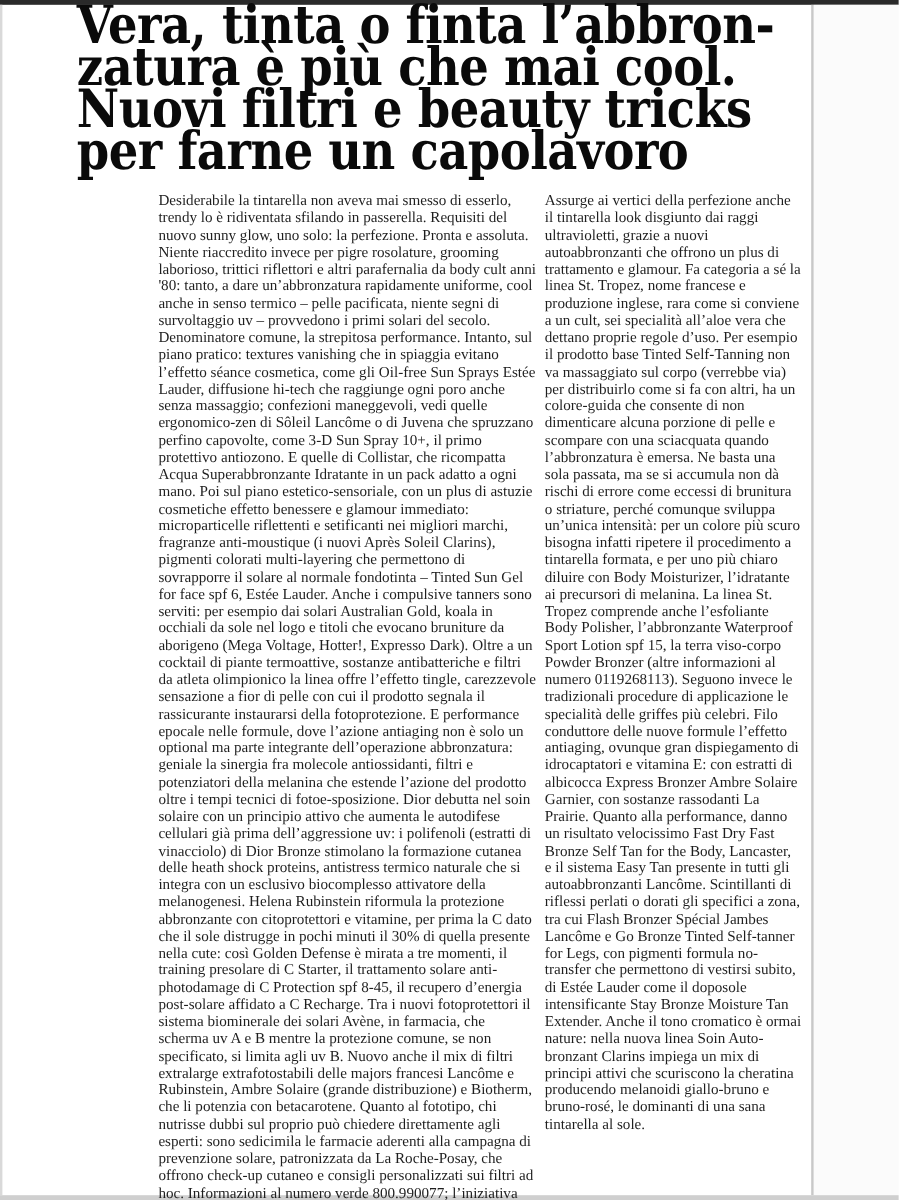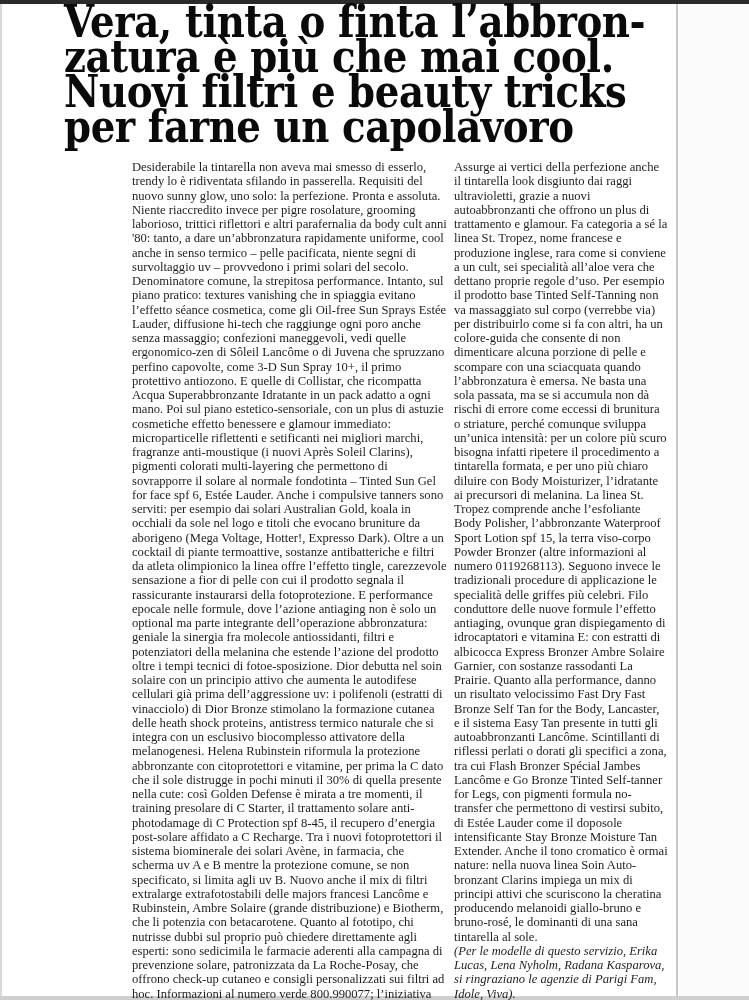--- a/index.html
+++ b/index.html
@@ -40,14 +40,13 @@
   <span>per farne un capolavoro</span>
 </h1>
 
 <div class="col col-left">
   <p>Desiderabile la tintarella non aveva mai smesso di esserlo, trendy lo è ridiventata sfilando in passerella. Requisiti del nuovo sunny glow, uno solo: la perfezione. Pronta e assoluta. Niente riaccredito invece per pigre rosolature, grooming laborioso, trittici riflettori e altri parafernalia da body cult anni '80: tanto, a dare un’abbronzatura rapidamente uniforme, cool anche in senso termico – pelle pacificata, niente segni di survoltaggio uv – provvedono i primi solari del secolo. Denominatore comune, la strepitosa performance. Intanto, sul piano pratico: textures vanishing che in spiaggia evitano l’effetto séance cosmetica, come gli Oil-free Sun Sprays Estée Lauder, diffusione hi-tech che raggiunge ogni poro anche senza massaggio; confezioni maneggevoli, vedi quelle ergonomico-zen di Sôleil Lancôme o di Juvena che spruzzano perfino capovolte, come 3-D Sun Spray 10+, il primo protettivo antiozono. E quelle di Collistar, che ricompatta Acqua Superabbronzante Idratante in un pack adatto a ogni mano. Poi sul piano estetico-sensoriale, con un plus di astuzie cosmetiche effetto benessere e glamour immediato: microparticelle riflettenti e setificanti nei migliori marchi, fragranze anti-moustique (i nuovi Après Soleil Clarins), pigmenti colorati multi-layering che permettono di sovrapporre il solare al normale fondotinta – Tinted Sun Gel for face spf 6, Estée Lauder. Anche i compulsive tanners sono serviti: per esempio dai solari Australian Gold, koala in occhiali da sole nel logo e titoli che evocano bruniture da aborigeno (Mega Voltage, Hotter!, Expresso Dark). Oltre a un cocktail di piante termoattive, sostanze antibatteriche e filtri da atleta olimpionico la linea offre l’effetto tingle, carezzevole sensazione a fior di pelle con cui il prodotto segnala il rassicurante instaurarsi della fotoprotezione. E performance epocale nelle formule, dove l’azione antiaging non è solo un optional ma parte integrante dell’operazione abbronzatura: geniale la sinergia fra molecole antiossidanti, filtri e potenziatori della melanina che estende l’azione del prodotto oltre i tempi tecnici di fotoe-sposizione. Dior debutta nel soin solaire con un principio attivo che aumenta le autodifese cellulari già prima dell’aggressione uv: i polifenoli (estratti di vinacciolo) di Dior Bronze stimolano la formazione cutanea delle heath shock proteins, antistress termico naturale che si integra con un esclusivo biocomplesso attivatore della melanogenesi. Helena Rubinstein riformula la protezione abbronzante con citoprotettori e vitamine, per prima la C dato che il sole distrugge in pochi minuti il 30% di quella presente nella cute: così Golden Defense è mirata a tre momenti, il training presolare di C Starter, il trattamento solare anti-photodamage di C Protection spf 8-45, il recupero d’energia post-solare affidato a C Recharge. Tra i nuovi fotoprotettori il sistema biominerale dei solari Avène, in farmacia, che scherma uv A e B mentre la protezione comune, se non specificato, si limita agli uv B. Nuovo anche il mix di filtri extralarge extrafotostabili delle majors francesi Lancôme e Rubinstein, Ambre Solaire (grande distribuzione) e Biotherm, che li potenzia con betacarotene. Quanto al fototipo, chi nutrisse dubbi sul proprio può chiedere direttamente agli esperti: sono sedicimila le farmacie aderenti alla campagna di prevenzione solare, patronizzata da La Roche-Posay, che offrono check-up cutaneo e consigli personalizzati sui filtri ad hoc. Informazioni al numero verde 800.990077; l’iniziativa coinvolge anche dermatologi e medici di famiglia, dura fino ad agosto. Una buona occasione per scoprire finalmente quanto filtra lo schermo in rapporto all’indice e perché questa cifra può variare tanto in solari a protezione alta o altissima: se l’spf (o ip) 2 ferma il 50% di raggi uv, l’spf 4 il 75% e l’8 ferma l’87%, ne discende che l’indice 10 (filtra il 90%) non è quattro volte meno protettivo di un 40 (97,5%), ma appena inferiore. Dall’spf 15 al bloccante totale 60, infatti, l’incremento di percentuale filtro gioca su frazioni.</p>
 
 </div>
 
 <div class="col col-right">
   <p>Assurge ai vertici della perfezione anche il tintarella look disgiunto dai raggi ultravioletti, grazie a nuovi autoabbronzanti che offrono un plus di trattamento e glamour. Fa categoria a sé la linea St. Tropez, nome francese e produzione inglese, rara come si conviene a un cult, sei specialità all’aloe vera che dettano proprie regole d’uso. Per esempio il prodotto base Tinted Self-Tanning non va massaggiato sul corpo (verrebbe via) per distribuirlo come si fa con altri, ha un colore-guida che consente di non dimenticare alcuna porzione di pelle e scompare con una sciacquata quando l’abbronzatura è emersa. Ne basta una sola passata, ma se si accumula non dà rischi di errore come eccessi di brunitura o striature, perché comunque sviluppa un’unica intensità: per un colore più scuro bisogna infatti ripetere il procedimento a tintarella formata, e per uno più chiaro diluire con Body Moisturizer, l’idratante ai precursori di melanina. La linea St. Tropez comprende anche l’esfoliante Body Polisher, l’abbronzante Waterproof Sport Lotion spf 15, la terra viso-corpo Powder Bronzer (altre informazioni al numero 0119268113). Seguono invece le tradizionali procedure di applicazione le specialità delle griffes più celebri. Filo conduttore delle nuove formule l’effetto antiaging, ovunque gran dispiegamento di idrocaptatori e vitamina E: con estratti di albicocca Express Bronzer Ambre Solaire Garnier, con sostanze rassodanti La Prairie. Quanto alla performance, danno un risultato velocissimo Fast Dry Fast Bronze Self Tan for the Body, Lancaster, e il sistema Easy Tan presente in tutti gli autoabbronzanti Lancôme. Scintillanti di riflessi perlati o dorati gli specifici a zona, tra cui Flash Bronzer Spécial Jambes Lancôme e Go Bronze Tinted Self-tanner for Legs, con pigmenti formula no-transfer che permettono di vestirsi subito, di Estée Lauder come il doposole intensificante Stay Bronze Moisture Tan Extender. Anche il tono cromatico è ormai nature: nella nuova linea Soin Auto-bronzant Clarins impiega un mix di principi attivi che scuriscono la cheratina producendo melanoidi giallo-bruno e bruno-rosé, le dominanti di una sana tintarella al sole.</p>
-  <p class="credits">(Per le modelle di questo servizio, Erika Lucas, Lena Nyholm, Radana Kasparova, si ringraziano le agenzie di Parigi Fam, Idole, Viva).</p>
 </div>
 
 </body></html>

